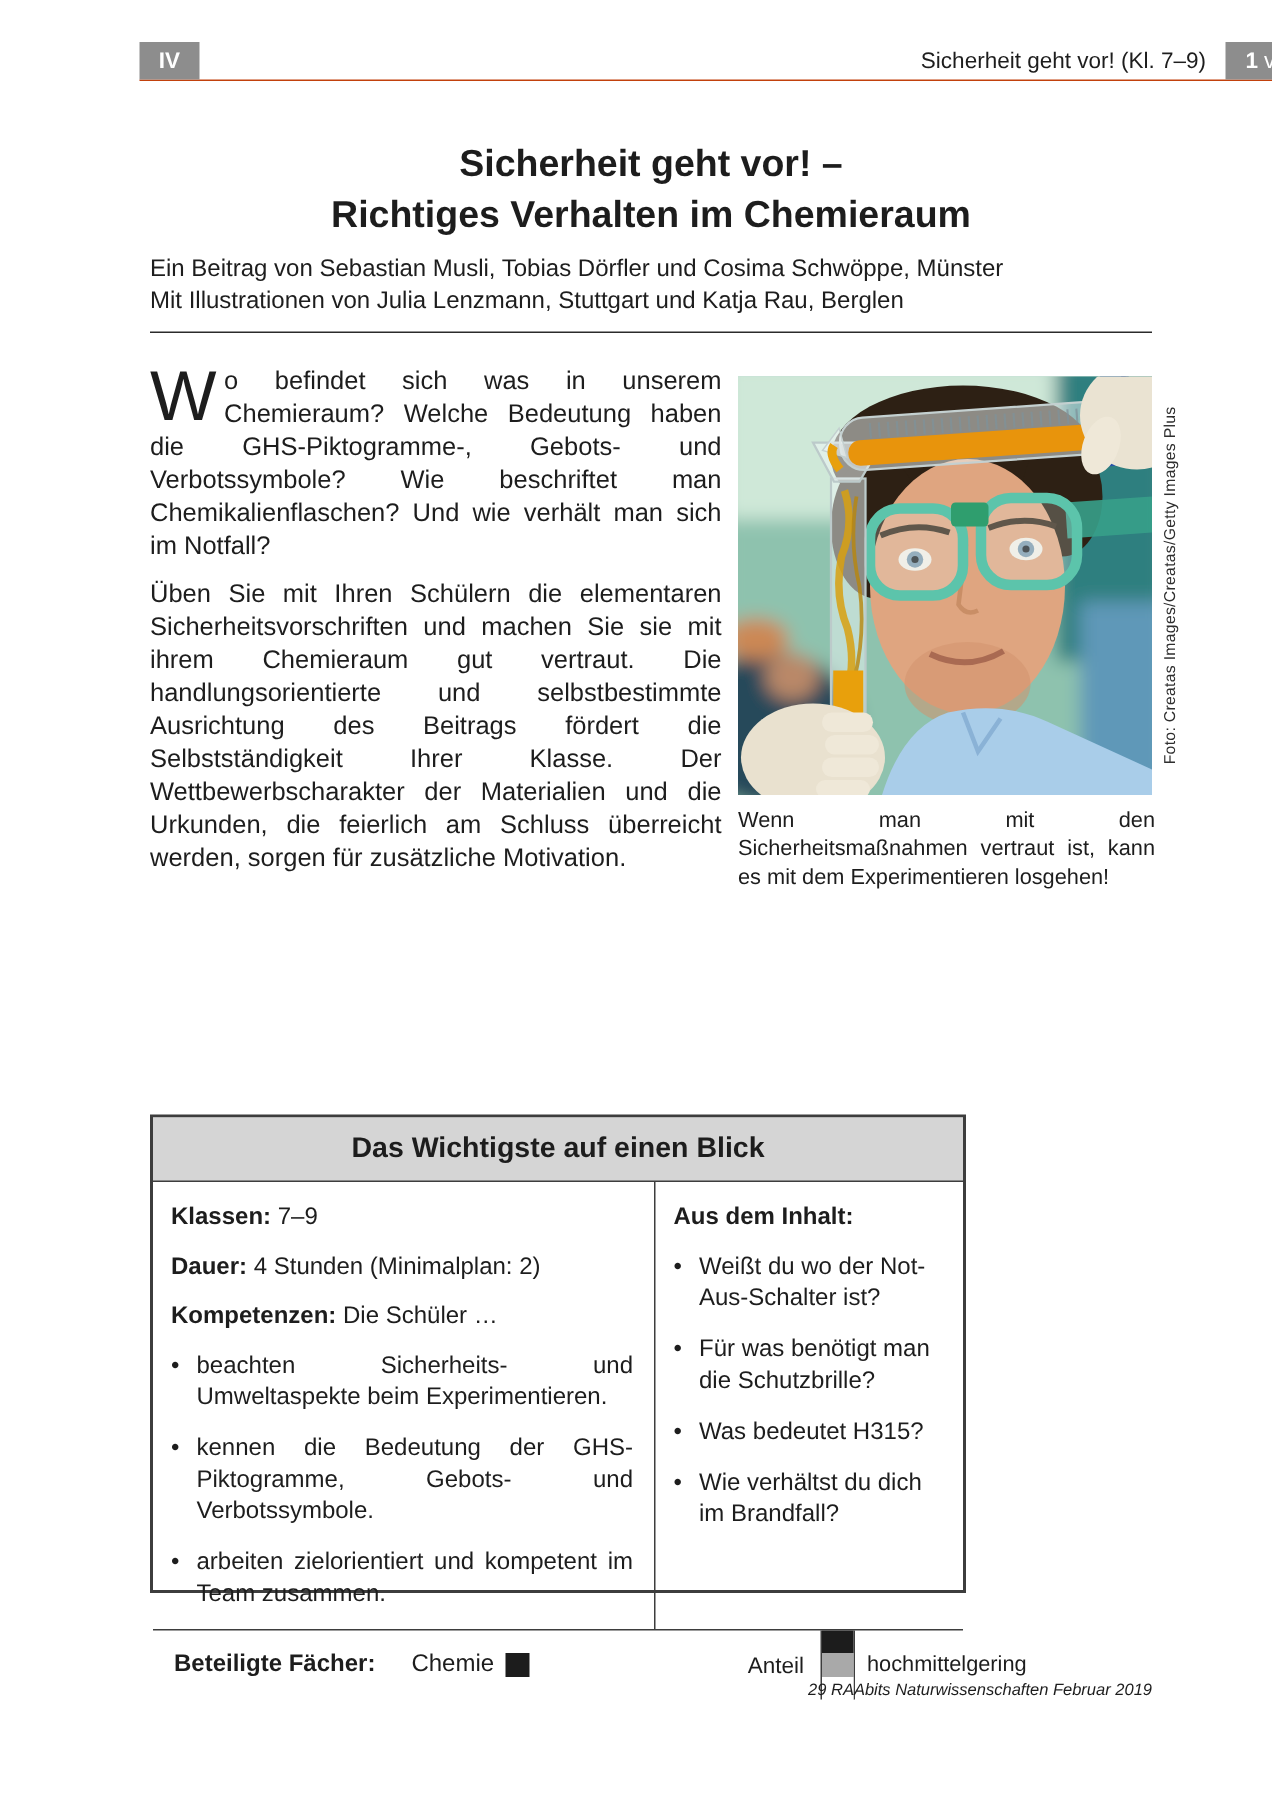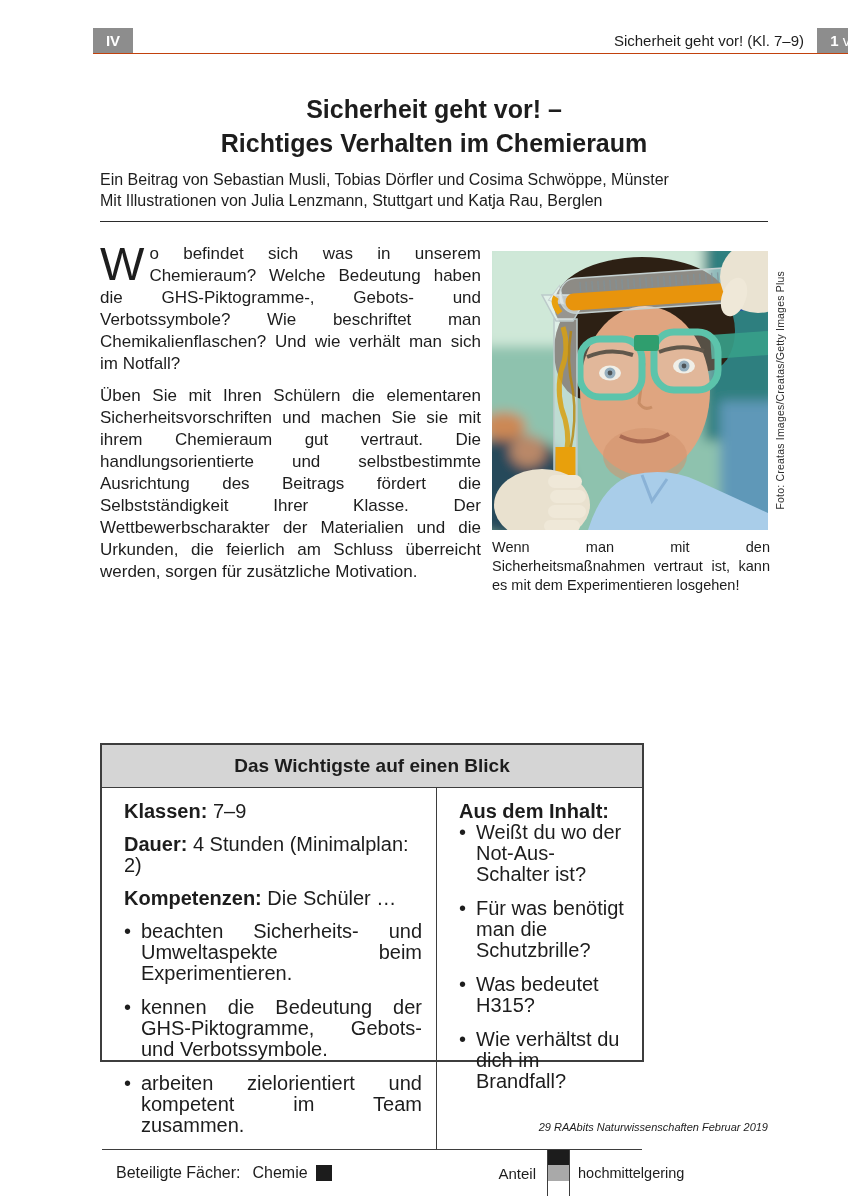--- a/index.html
+++ b/index.html
@@ -59,35 +59,35 @@
   .box{
     position:absolute;left:100px;top:743px;width:544px;height:319px;
     border:2px solid #3d3d3d;box-sizing:border-box;display:flex;flex-direction:column;
   }
   .box-header{
     height:42px;flex:0 0 42px;border-bottom:1px solid #3d3d3d;
     display:flex;align-items:center;justify-content:center;
     font-size:19px;font-weight:bold;
   }
   .box-body{flex:1 1 auto;display:flex;border-bottom:1px solid #3d3d3d;}
-  .box-col{box-sizing:border-box;padding:13px 14px 0 22px;font-size:20px;line-height:21px;}
+  .box-col{box-sizing:border-box;padding:13px 14px 0 12px;font-size:16px;line-height:21px;}
   .box-col.left{width:335px;border-right:1px solid #3d3d3d;}
   .box-col.right{flex:1;}
   .field{margin-bottom:12px;}
   .field b{font-weight:bold;}
   .bullets{margin:0;}
   .bullet{display:flex;margin-bottom:13px;}
   .bullet .mark{flex:0 0 17px;}
   .bullet .txt{flex:1;}
   .box-col.left .bullet .txt{text-align:justify;}
-  .col-title{font-weight:bold;}
+  .col-title{font-weight:bold;margin-bottom:12px;}
   .box-footer{flex:0 0 46px;display:flex;align-items:stretch;position:relative;}
   .faecher{display:flex;align-items:center;padding-left:14px;font-size:16px;}
-  .faecher b{font-weight:normal;}
-  .faecher .value{margin-left:12px;}
+  .faecher b{font-weight:bold;}
+  .faecher .value{margin-left:24px;}
   .chemie-square{width:16px;height:16px;display:inline-block;margin-left:8px;}
   .anteil{margin-left:auto;display:flex;align-items:center;font-size:15px;}
   .anteil-label{padding-right:11px;}
   .legend-squares{
     width:21px;border-left:1.5px solid #3d3d3d;border-right:1.5px solid #3d3d3d;
     display:flex;flex-direction:column;align-self:stretch;
   }
   .legend-squares div{flex:1;}
   .legend-labels{
     width:64px;display:flex;align-self:stretch;

